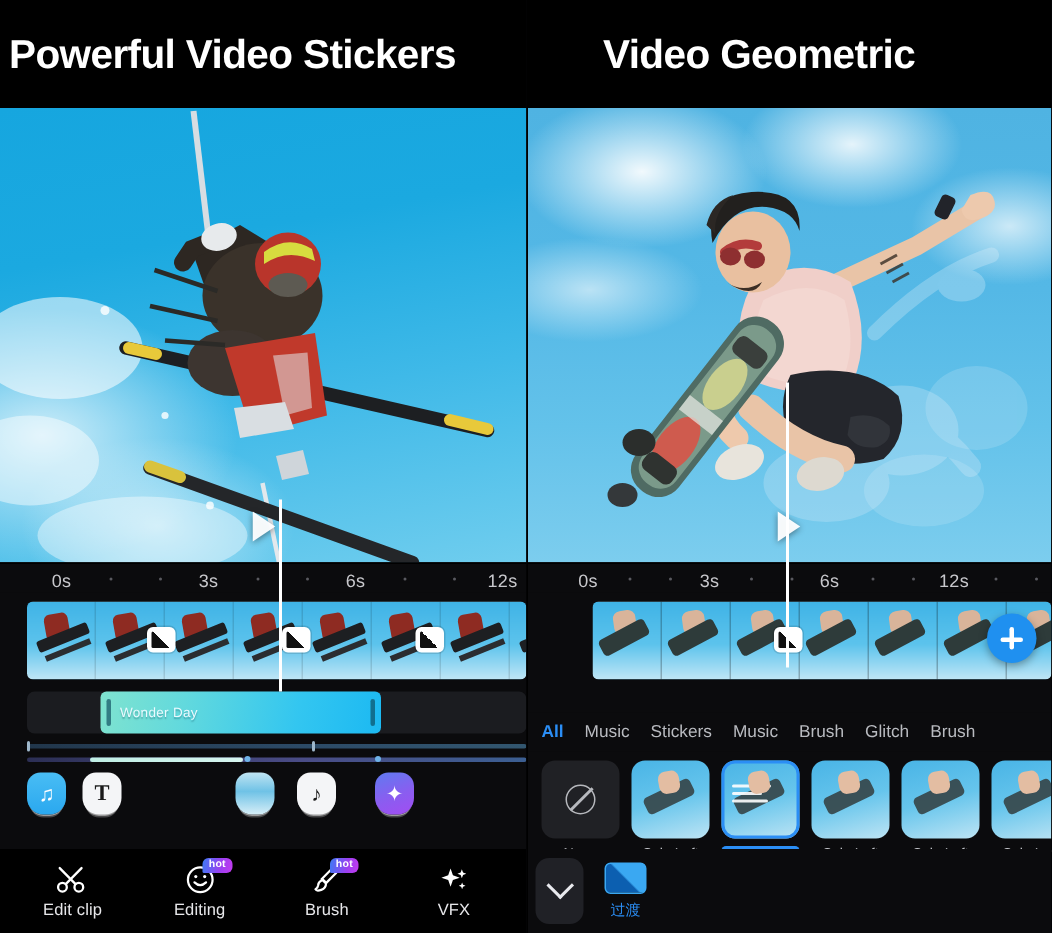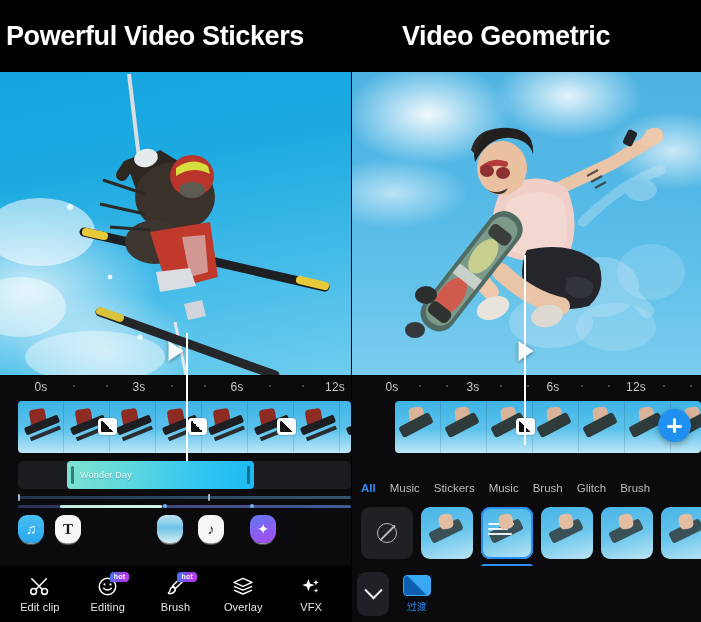--- a/index.html
+++ b/index.html
@@ -433,30 +433,20 @@
       </div>
       <div class="tool">
         <div class="ti">
           <svg width="21" height="21" viewBox="0 0 24 24" fill="none" stroke="#fff" stroke-width="1.7">
             <path d="M19.5 3.6 q1.6 1.6 0 3.2 L12 14.4 l-3.2 -3.2 L16.3 3.6 q1.6 -1.6 3.2 0 Z" stroke-linejoin="round"></path>
             <path d="M8.5 11.6 L11.8 14.9 q0 3.6 -3.6 4.8 q-3.6 1.2 -4.4 -0.4 q1.8 -1 2 -3 q0.2 -2.8 2.7 -3.7 Z" stroke-linejoin="round"></path>
           </svg>
         </div>
         <div class="hot">hot</div>
         <div class="tl-label">Brush</div>
-      </div>
-      <div class="tool">
-        <div class="ti">
-          <svg width="22" height="20" viewBox="0 0 24 22" fill="none" stroke="#fff" stroke-width="1.6" stroke-linejoin="round">
-            <path d="M12 2.6 L22 7 L12 11.4 L2 7 Z"></path>
-            <path d="M2 11.4 L12 15.6 L22 11.4"></path>
-            <path d="M2 15.6 L12 19.8 L22 15.6"></path>
-          </svg>
-        </div>
-        <div class="tl-label">Overlay</div>
       </div>
       <div class="tool">
         <div class="ti">
           <svg width="22" height="21" viewBox="0 0 24 24" fill="#fff">
             <path d="M9 3.5 L10.8 8.6 L16 10.4 L10.8 12.2 L9 17.3 L7.2 12.2 L2 10.4 L7.2 8.6 Z"></path>
             <path d="M17.6 4 L18.5 6.5 L21 7.4 L18.5 8.3 L17.6 10.8 L16.7 8.3 L14.2 7.4 L16.7 6.5 Z"></path>
             <path d="M17.8 14 L18.5 15.9 L20.4 16.6 L18.5 17.3 L17.8 19.2 L17.1 17.3 L15.2 16.6 L17.1 15.9 Z"></path>
           </svg>
         </div>
         <div class="tl-label">VFX</div>

